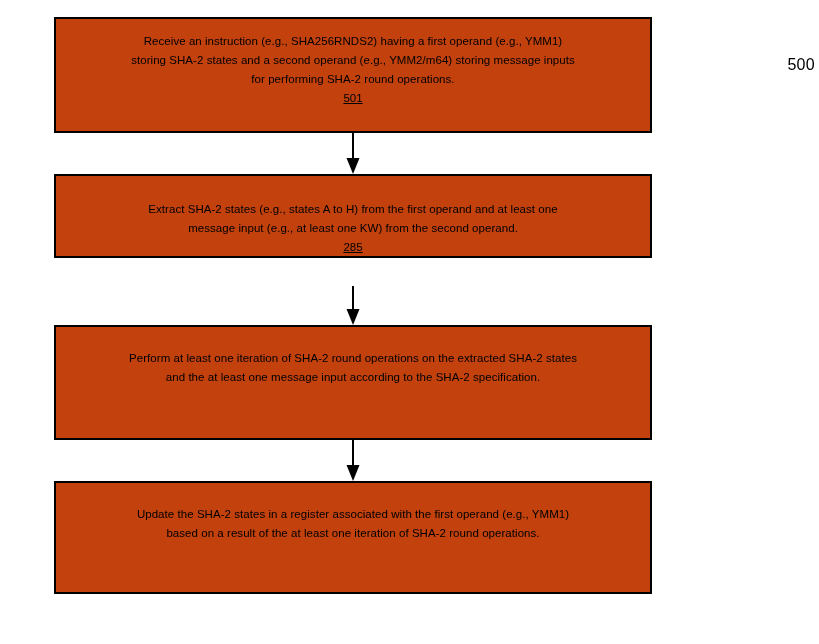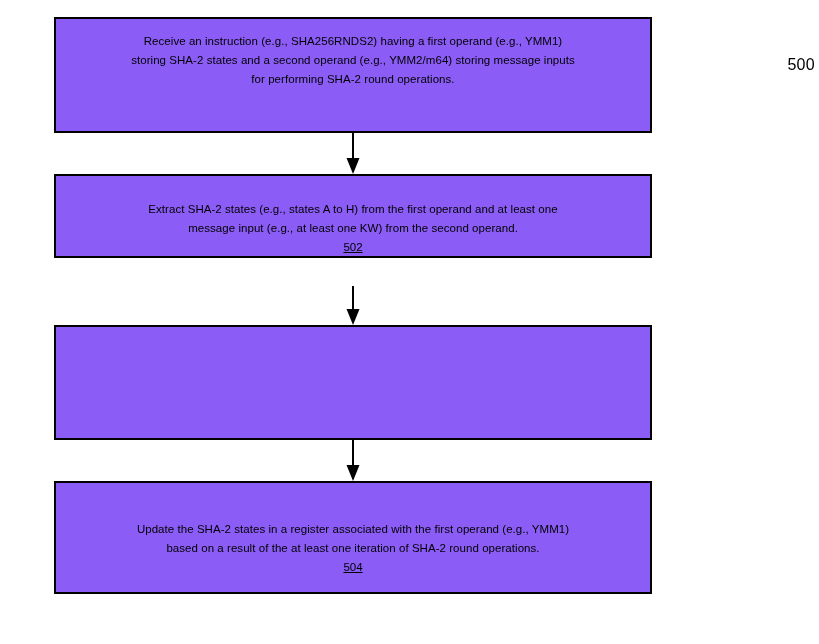--- a/index.html
+++ b/index.html
@@ -35,21 +35,21 @@
     white-space: nowrap;
   }
 
   
   .flow-box {
     position: absolute;
     left: 54px;
     width: 598px;
     box-sizing: border-box;
     border: 2px solid #000000;
-    background: #8b5cf6;
+    background: #c2410c;
     display: block;
   }
   .flow-box .box-inner {
     position: absolute;
     left: 8px;
     right: 8px;
     text-align: center;
   }
   .box-text {
     font-size: 11.5px;
@@ -74,21 +74,21 @@
   #box-501 { top: 17px;  height: 116px; }
   #box-501 .box-inner { top: 13px; }
 
   #box-502 { top: 174px; height: 84px; }
   #box-502 .box-inner { top: 24px; }
 
   #box-503 { top: 325px; height: 115px; }
   #box-503 .box-inner { top: 22px; }
 
   #box-504 { top: 481px; height: 113px; }
-  #box-504 .box-inner { top: 37px; }
+  #box-504 .box-inner { top: 22px; }
 
   
   .connector {
     position: absolute;
     left: 345px;
     width: 16px;
   }
   .connector svg { display: block; }
   #connector-1 { top: 133px; height: 41px; }
   #connector-2 { top: 286px; height: 39px; }
@@ -99,58 +99,60 @@
 
 <div id="figure-canvas">
 
   <div class="figure-label">500</div>
 
   <div class="flow-box" id="box-501">
     <div class="box-inner">
       <div class="box-text">Receive an instruction (e.g., SHA256RNDS2) having a first operand (e.g., YMM1)
 storing SHA-2 states and a second operand (e.g., YMM2/m64) storing message inputs
 for performing SHA-2 round operations.</div>
+      <span class="box-ref">501</span>
     </div>
   </div>
 
   <div class="connector" id="connector-1">
     <svg width="16" height="41" viewBox="0 0 16 41" xmlns="http://www.w3.org/2000/svg">
       <line x1="8" y1="0" x2="8" y2="29" stroke="#000000" stroke-width="2"></line>
       <polygon points="8,41 1.5,25 14.5,25" fill="#000000"></polygon>
     </svg>
   </div>
 
   <div class="flow-box" id="box-502">
     <div class="box-inner">
       <div class="box-text">Extract SHA-2 states (e.g., states A to H) from the first operand and at least one
 message input (e.g., at least one KW) from the second operand.</div>
-      <span class="box-ref">502</span>
+      <span class="box-ref">285</span>
     </div>
   </div>
 
   <div class="connector" id="connector-2">
     <svg width="16" height="39" viewBox="0 0 16 39" xmlns="http://www.w3.org/2000/svg">
       <line x1="8" y1="0" x2="8" y2="27" stroke="#000000" stroke-width="2"></line>
       <polygon points="8,39 1.5,23 14.5,23" fill="#000000"></polygon>
     </svg>
   </div>
 
   <div class="flow-box" id="box-503">
     <div class="box-inner">
+      <div class="box-text">Perform at least one iteration of SHA-2 round operations on the extracted SHA-2 states
+and the at least one message input according to the SHA-2 specification.</div>
     </div>
   </div>
 
   <div class="connector" id="connector-3">
     <svg width="16" height="41" viewBox="0 0 16 41" xmlns="http://www.w3.org/2000/svg">
       <line x1="8" y1="0" x2="8" y2="29" stroke="#000000" stroke-width="2"></line>
       <polygon points="8,41 1.5,25 14.5,25" fill="#000000"></polygon>
     </svg>
   </div>
 
   <div class="flow-box" id="box-504">
     <div class="box-inner">
       <div class="box-text">Update the SHA-2 states in a register associated with the first operand (e.g., YMM1)
 based on a result of the at least one iteration of SHA-2 round operations.</div>
-      <span class="box-ref">504</span>
     </div>
   </div>
 
 </div>
 
 </body></html>

